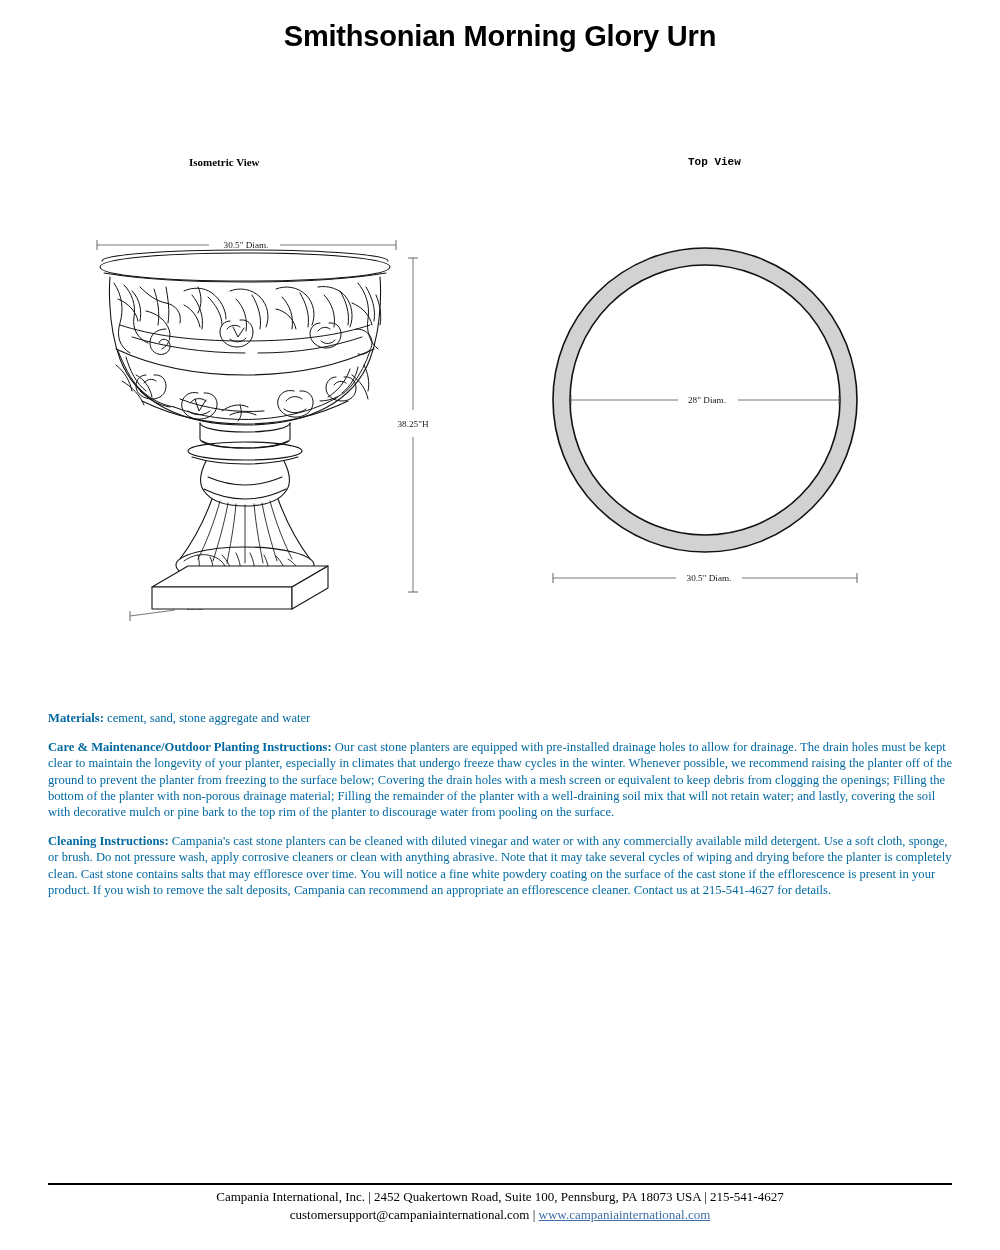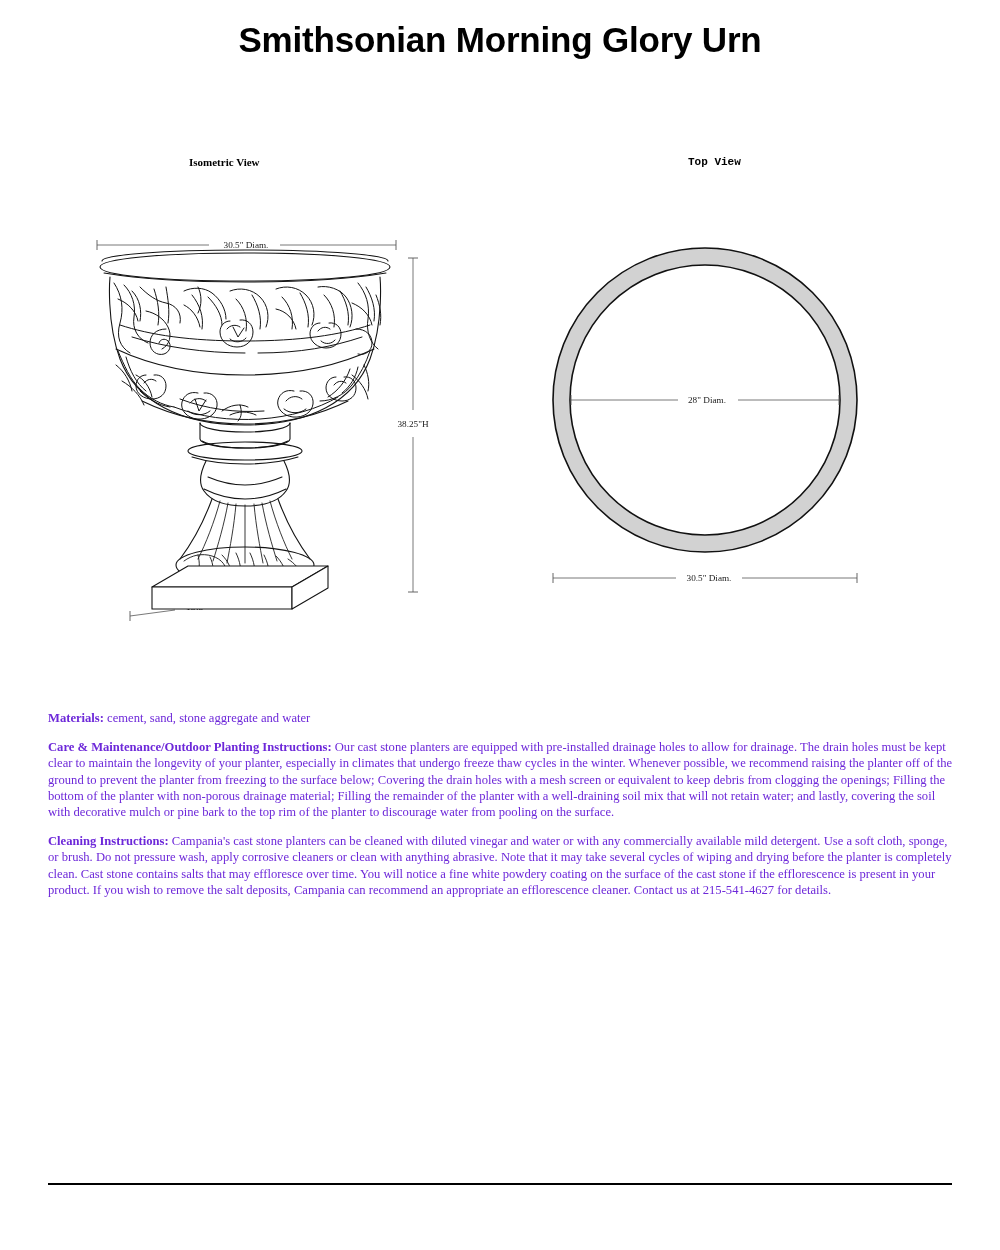--- a/index.html
+++ b/index.html
@@ -16,21 +16,21 @@
     overflow: hidden;
   }
 
   
   #page-title {
     position: absolute;
     top: 20px;
     left: 0;
     width: 1000px;
     text-align: center;
-    font-size: 35px;
+    font-size: 29px;
     font-weight: bold;
     letter-spacing: -0.2px;
     font-family: "Liberation Sans", sans-serif;
   }
 
   
   .view-heading {
     position: absolute;
     font-size: 11px;
     font-weight: bold;
@@ -77,21 +77,21 @@
 
   
   #body-copy {
     position: absolute;
     top: 710px;
     left: 48px;
     width: 906px;
     font-family: "Liberation Serif", serif;
     font-size: 12.6px;
     line-height: 16.2px;
-    color: #6d28d9;
+    color: #0369a1;
   }
   #body-copy p { margin: 0 0 13px 0; }
   #body-copy p:last-child { margin-bottom: 0; }
   #body-copy .lead { font-weight: bold; }
 
   
   #footer-rule {
     position: absolute;
     top: 1183px;
     left: 48px;
@@ -351,13 +351,15 @@
   <p><span class="lead">Care &amp; Maintenance/Outdoor Planting Instructions:</span><span> Our cast stone planters are equipped with pre-installed drainage holes to allow for drainage. The drain holes must be kept clear to maintain the longevity of your planter, especially in climates that undergo freeze thaw cycles in the winter.  Whenever possible, we recommend raising the planter off of the ground to prevent the planter from freezing to the surface below; Covering the drain holes with a mesh screen or equivalent to keep debris from clogging the openings; Filling the bottom of the planter with non-porous drainage material; Filling the remainder of the planter with a well-draining soil mix that will not retain water; and lastly, covering the soil with decorative mulch or pine bark to the top rim of the planter to discourage water from pooling on the surface.</span></p>
 
 
   <p><span class="lead">Cleaning Instructions:</span><span> Campania's cast stone planters can be cleaned with diluted vinegar and water or with any commercially available mild detergent. Use a soft cloth, sponge, or brush. Do not pressure wash, apply corrosive cleaners or clean with anything abrasive. Note that it may take several cycles of wiping and drying before the planter is completely clean. Cast stone contains salts that may effloresce over time. You will notice a fine white powdery coating on the surface of the cast stone if the efflorescence is present in your product. If you wish to remove the salt deposits, Campania can recommend an appropriate an efflorescence cleaner. Contact us at 215-541-4627 for details.</span></p>
 
 </div>
 
 <div id="footer-rule"></div>
 
 <div id="footer">
+  <div>Campania International, Inc. | 2452 Quakertown Road, Suite 100, Pennsburg, PA 18073 USA | 215-541-4627</div>
+  <div><span>customersupport@campaniainternational.com</span><span class="sep"> | </span><span id="footer-url">www.campaniainternational.com</span></div>
 </div>
 
 </body></html>

